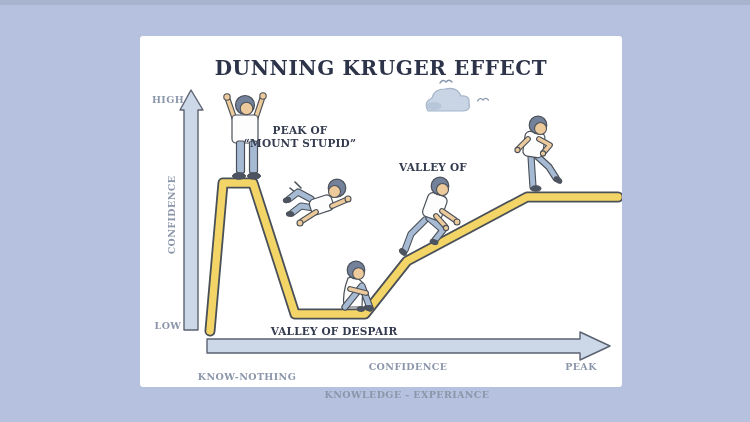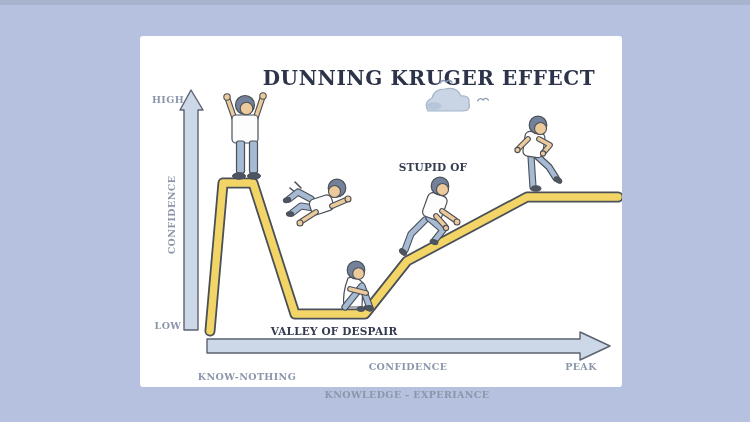--- a/index.html
+++ b/index.html
@@ -12,24 +12,24 @@
   .top-strip{
     position:absolute;left:0;top:0;width:750px;height:5px;
     background:#a8b3cd;
   }
   .card{
     position:absolute;left:140px;top:36px;width:482px;height:351px;
     background:var(--card,#ffffff);
     border-radius:3px;
   }
   .diagram-title{
-    position:absolute;left:241px;top:30px;width:482px;margin-left:-241px;
+    position:absolute;left:241px;top:20px;width:482px;margin-left:-241px;
     text-align:center;
     font-size:20px;font-weight:bold;color:var(--title-ink,#2d344a);
-    letter-spacing:0.6px;white-space:nowrap;padding-left:48px;
+    letter-spacing:0.6px;white-space:nowrap;
   }
   .lbl{position:absolute;transform:translate(-50%,-50%);white-space:nowrap;text-align:center;}
   .lbl-gray{
     font-size:9.5px;font-weight:bold;color:var(--axis-label,#8c96aa);
     letter-spacing:0.4px;
   }
   .lbl-dark{
     font-size:10.5px;font-weight:bold;color:var(--label-ink,#353c50);
     letter-spacing:0.2px;line-height:13px;
   }
@@ -173,20 +173,24 @@
 
   <div class="lbl lbl-gray" style="left:28px;top:63px">HIGH</div>
   <div class="lbl lbl-gray" style="left:28px;top:289px">LOW</div>
   <div class="lbl lbl-gray rot" style="left:31px;top:179px">CONFIDENCE</div>
 
   <div class="lbl lbl-gray" style="left:107px;top:340px">KNOW-NOTHING</div>
   <div class="lbl lbl-gray" style="left:268px;top:330px">CONFIDENCE</div>
   <div class="lbl lbl-gray" style="left:441px;top:330px">PEAK</div>
   <div class="lbl lbl-gray" style="left:267px;top:358px">KNOWLEDGE - EXPERIANCE</div>
 
+  <div class="lbl lbl-dark" style="left:160px;top:101px">
+    <span>PEAK OF</span><br>
+    <span>“MOUNT STUPID”</span>
+  </div>
   <div class="lbl lbl-dark" style="left:194px;top:295px">
     <span>VALLEY OF DESPAIR</span>
   </div>
   <div class="lbl lbl-dark" style="left:293px;top:131px">
-    <span>STUPID OF</span><br>
+    <span>VALLEY OF</span><br>
   </div>
 
 </div>
 
 </body></html>

